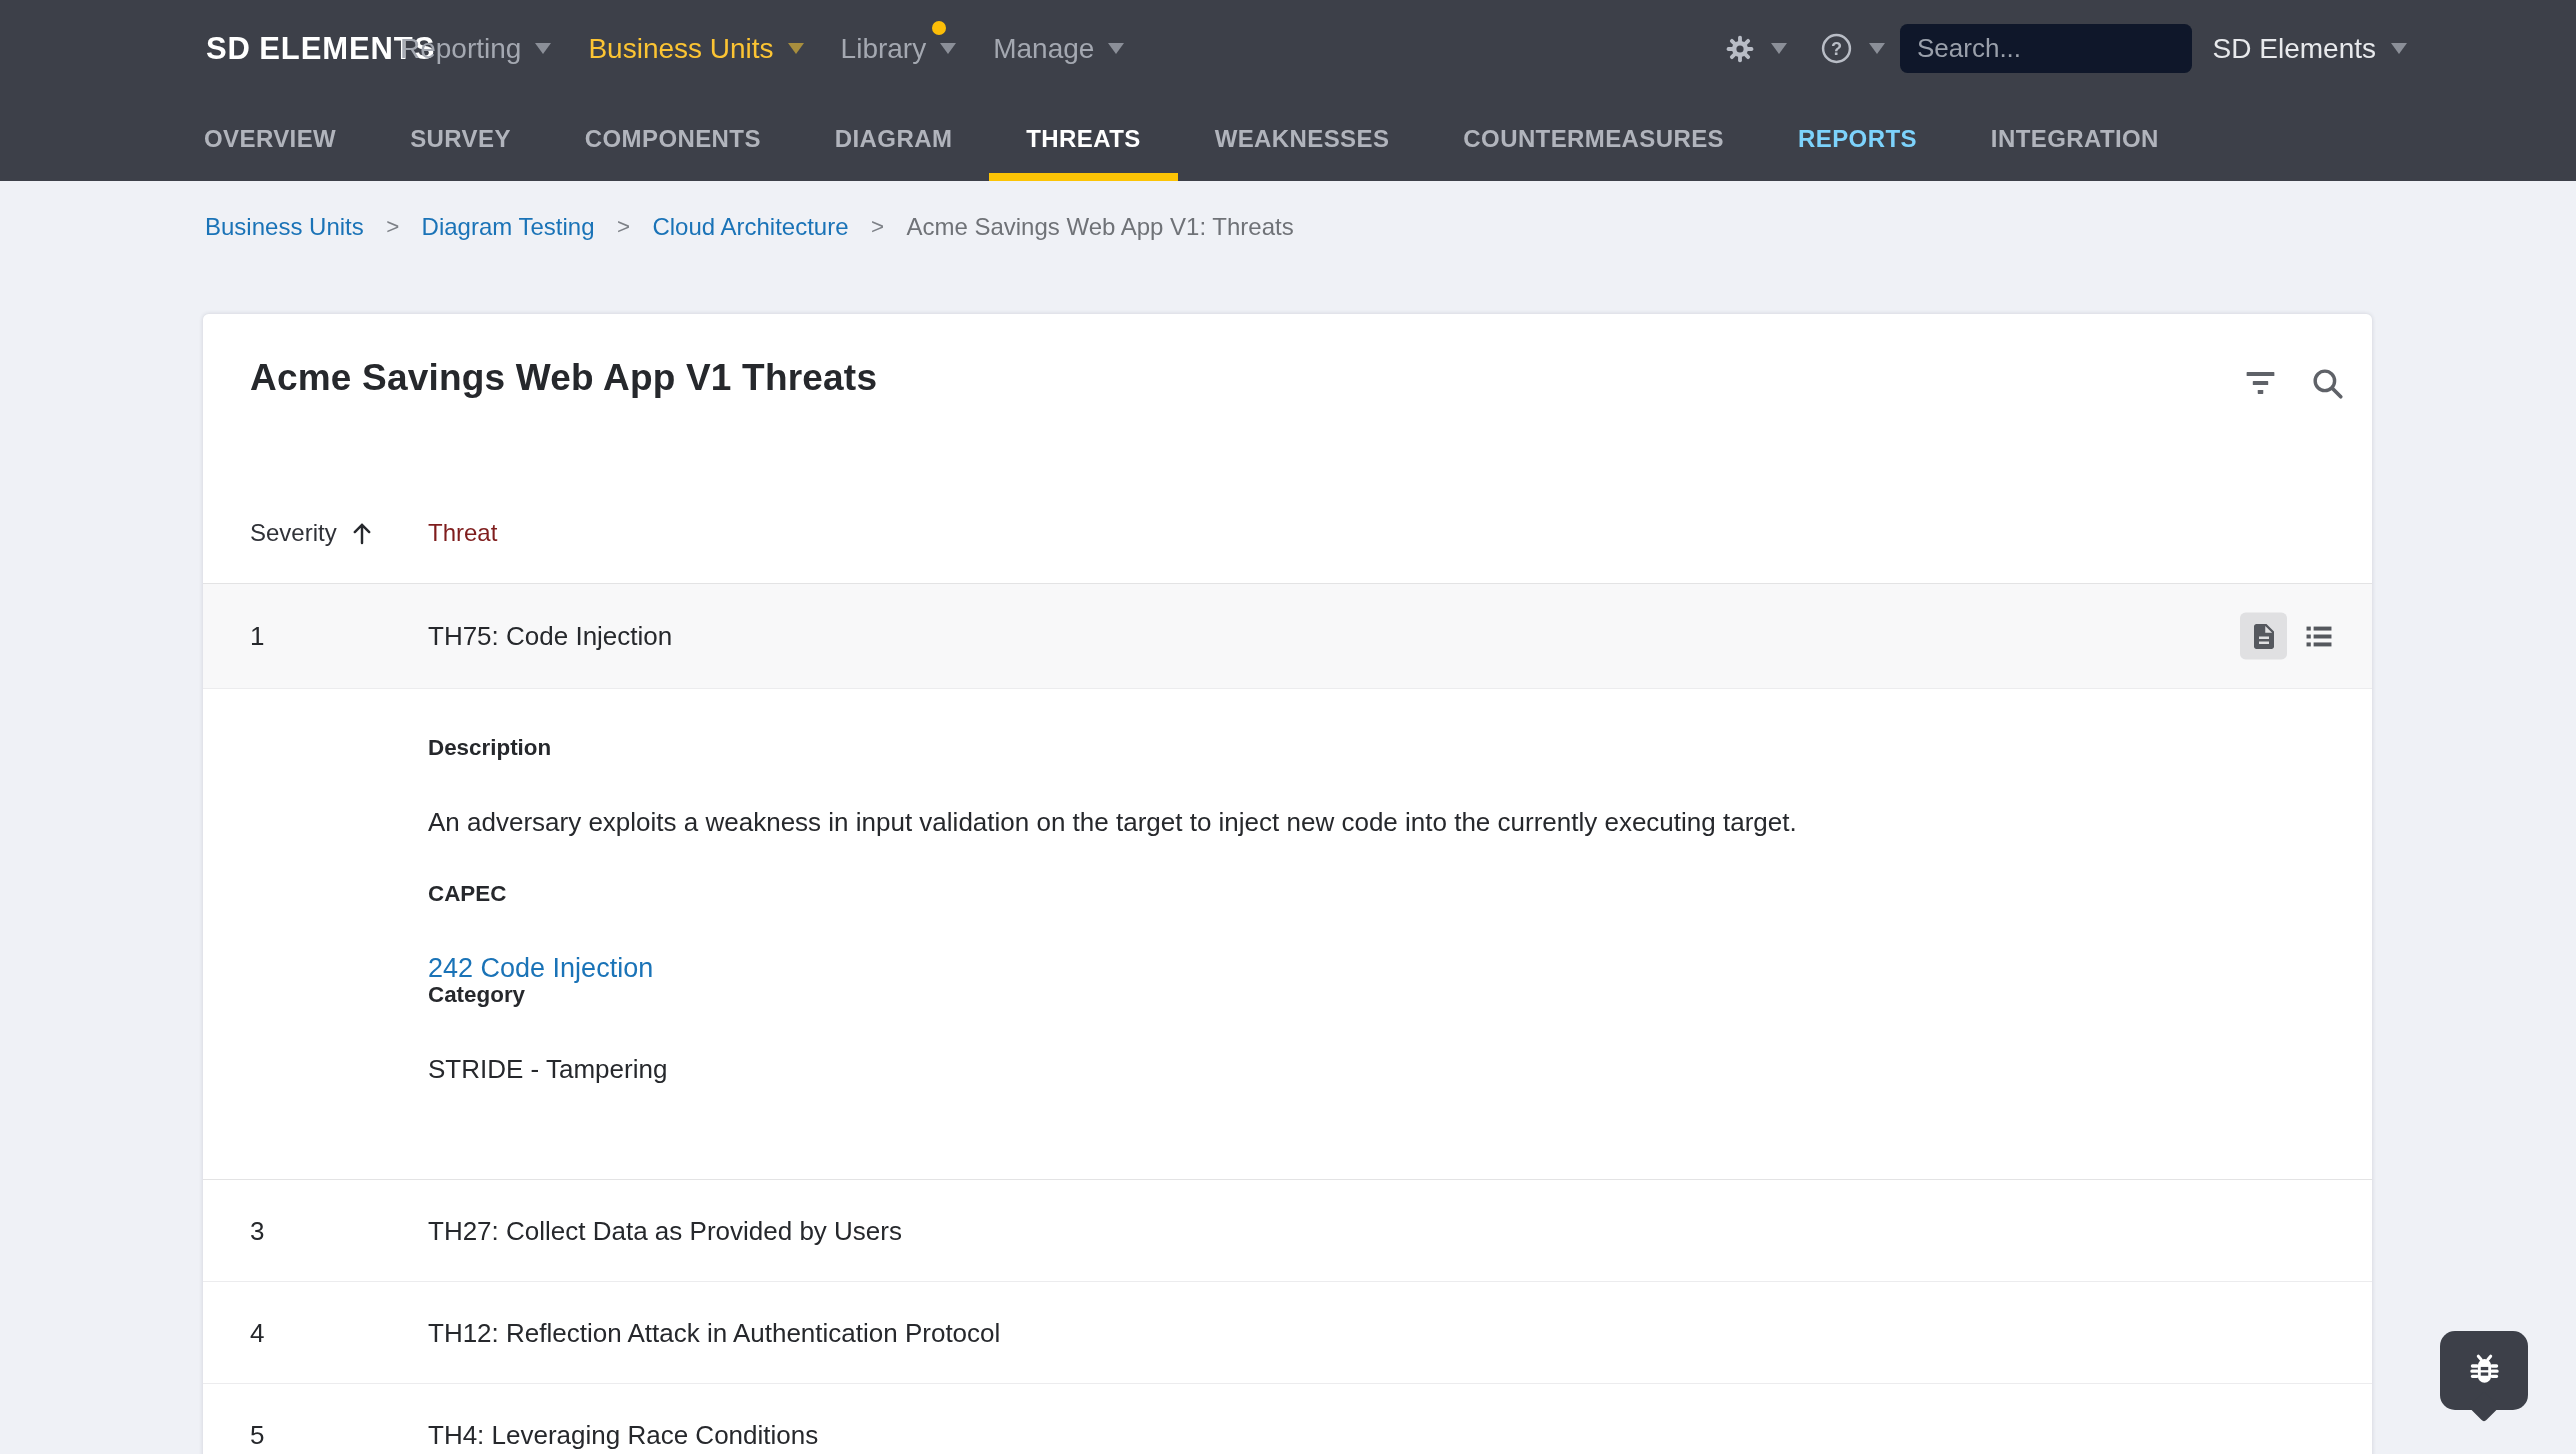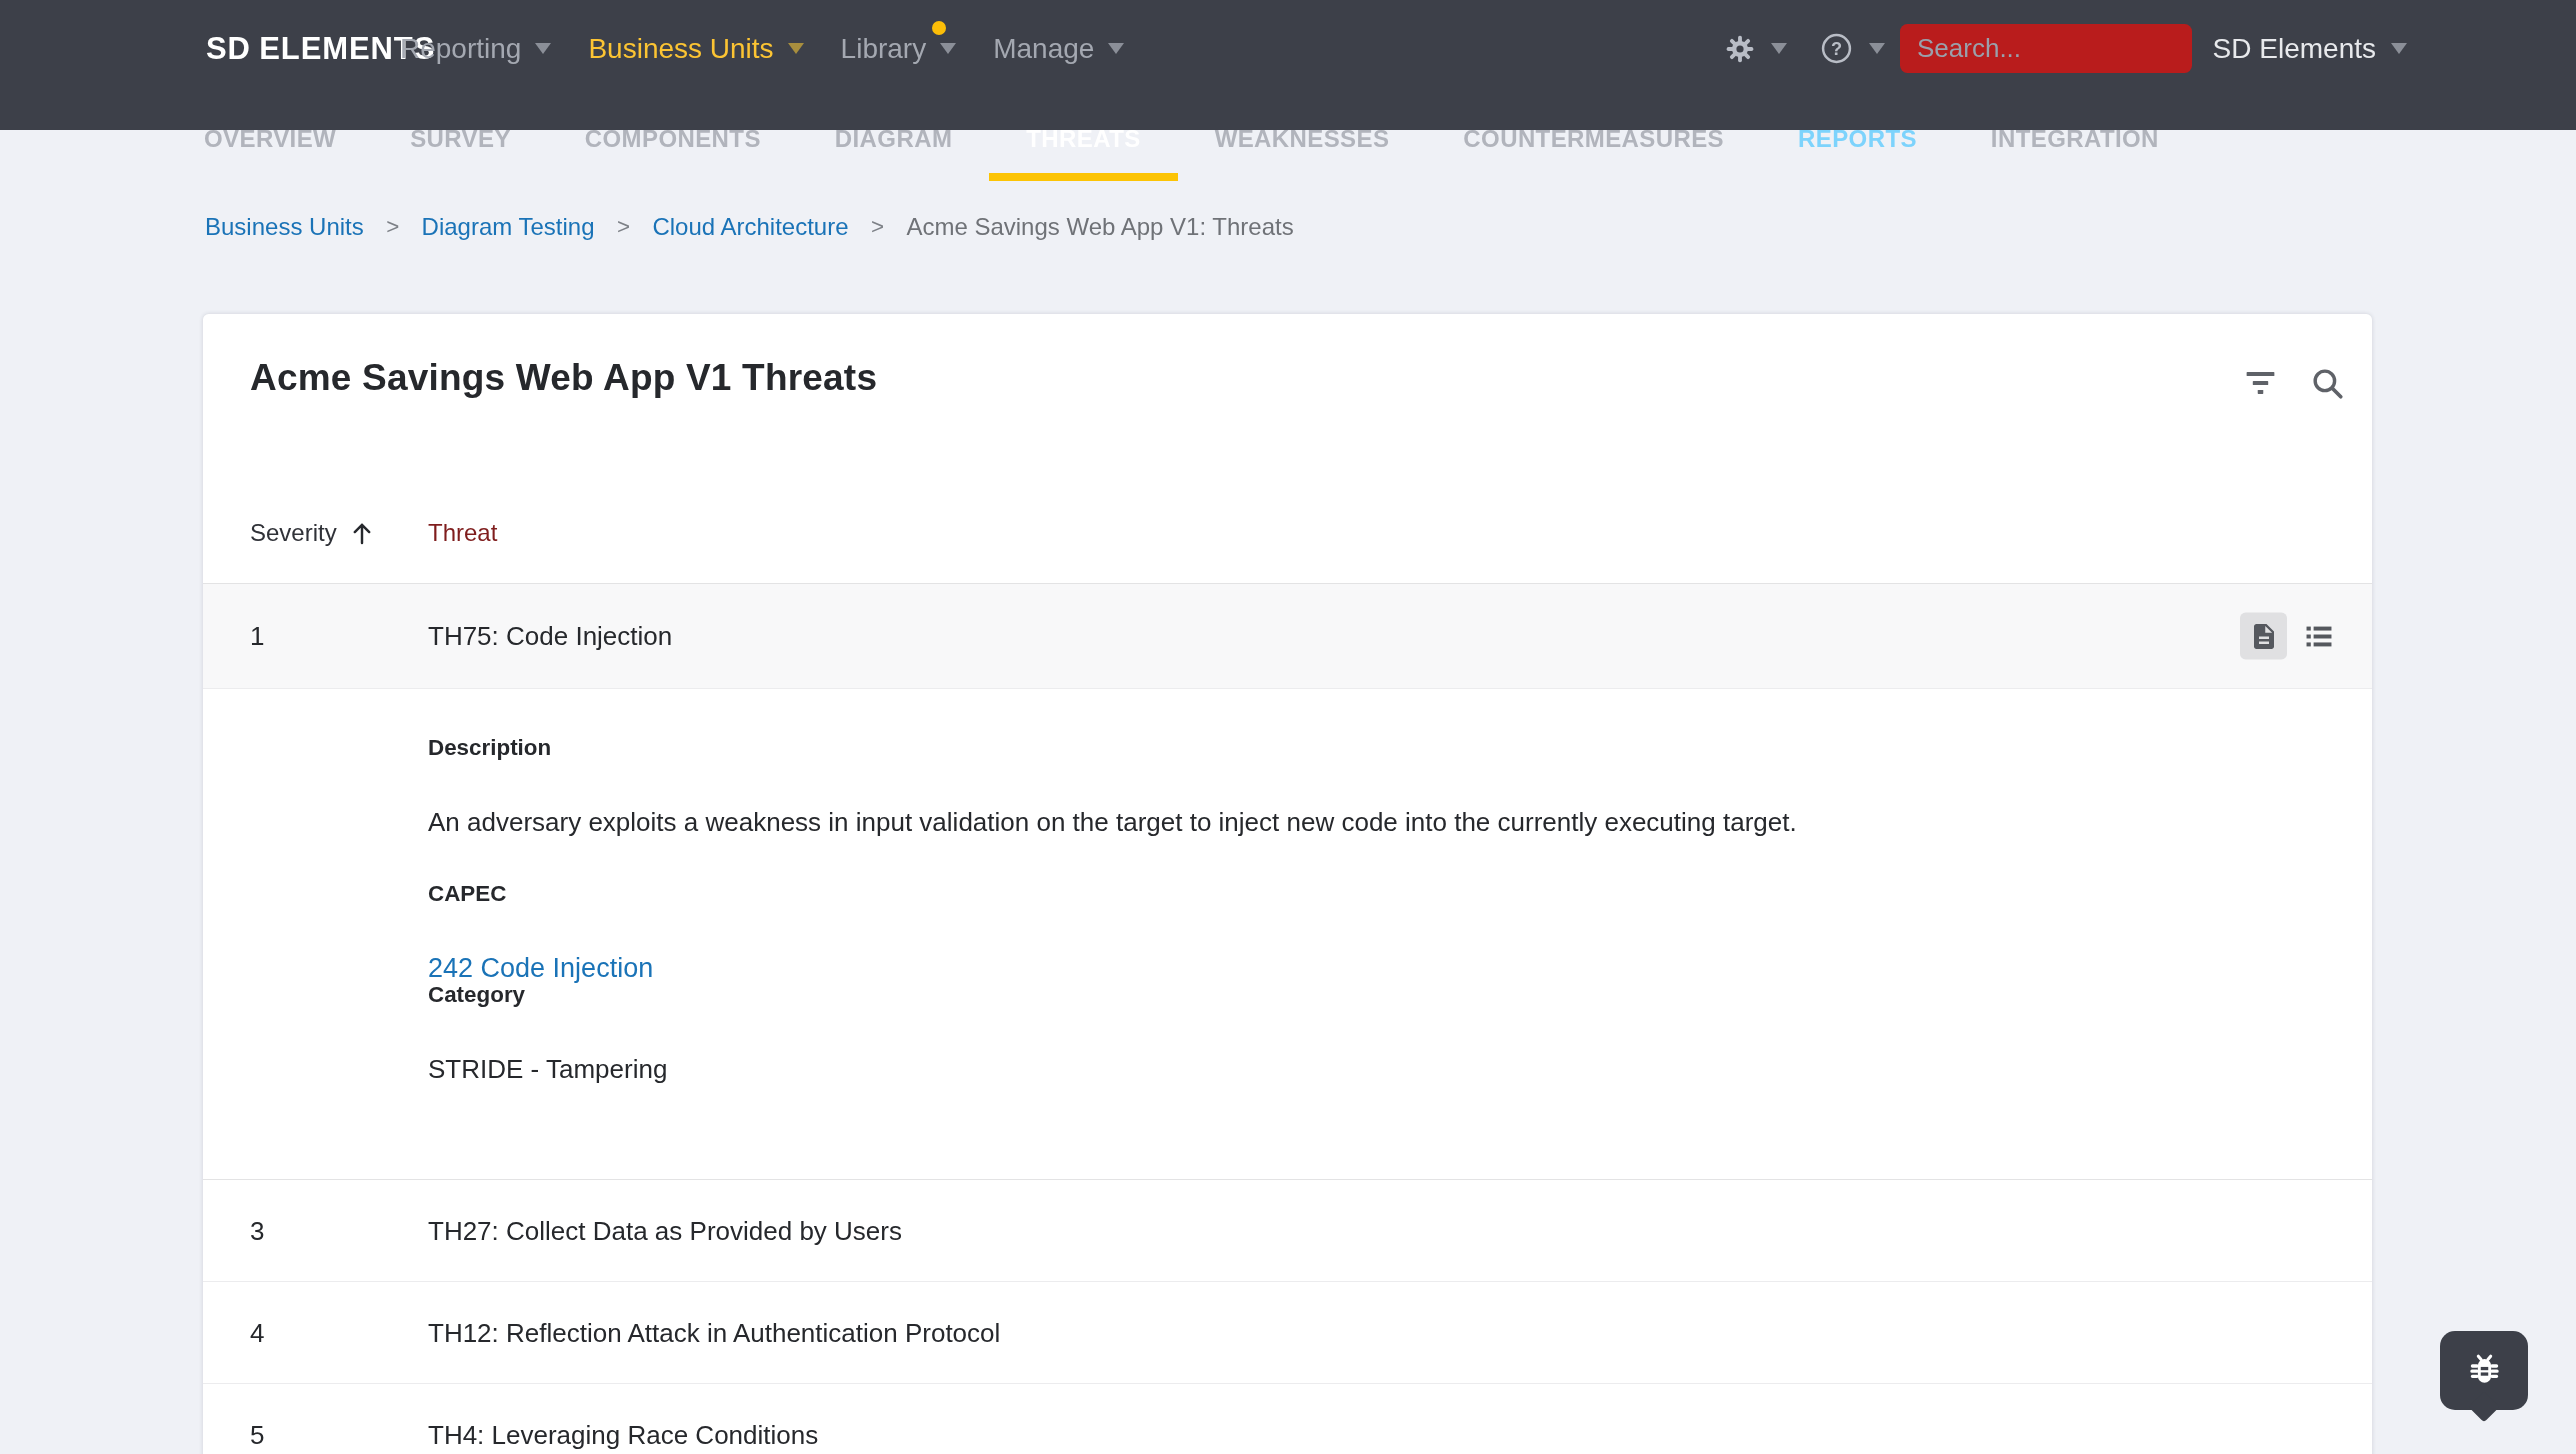--- a/index.html
+++ b/index.html
@@ -7,21 +7,21 @@
   body {
     position: relative;
     overflow: hidden;
     background: #eff1f6;
     font-family: "Liberation Sans", sans-serif;
     color: #26282d;
   }
 
   
   .navbar {
-    position: absolute; top: 0; left: 0; right: 0; height: 130px;
+    position: absolute; top: 0; left: 0; right: 0; height: 181px;
     background: #3d4049;
   }
   .nav-top { position: absolute; top: 0; left: 0; right: 0; height: 97px; }
   .logo {
     position: absolute; left: 206px; top: 0; height: 97px;
     display: flex; align-items: center; gap: 8.4px;
     font-size: 31px; font-weight: 700; color: #ffffff; letter-spacing: 0.9px;
   }
   .menus {
     position: absolute; left: 400px; top: 0; height: 97px;
@@ -44,21 +44,21 @@
   }
   .nav-right {
     position: absolute; left: 1724px; top: 0; height: 97px;
     display: flex; align-items: center;
   }
   .icon-btn { display: flex; align-items: center; cursor: pointer; }
   .nav-right .caret { margin-left: 15px; }
   .help-wrap { margin-left: 32px; }
   .search-box {
     margin-left: 15px; width: 292px; height: 49px;
-    background: #b91c1c; border: none; border-radius: 7.5px;
+    background: #0f172a; border: none; border-radius: 7.5px;
     padding: 0 17px; font-size: 26px; color: #d6d8dd;
     font-family: "Liberation Sans", sans-serif; outline: none;
   }
   .search-box::placeholder { color: #9aa0ab; }
   .account {
     margin-left: 20.6px; font-size: 28px; color: #e8e9ec; cursor: pointer; white-space: nowrap;
   }
   .account-caret { margin-left: 17px; }
 
   

